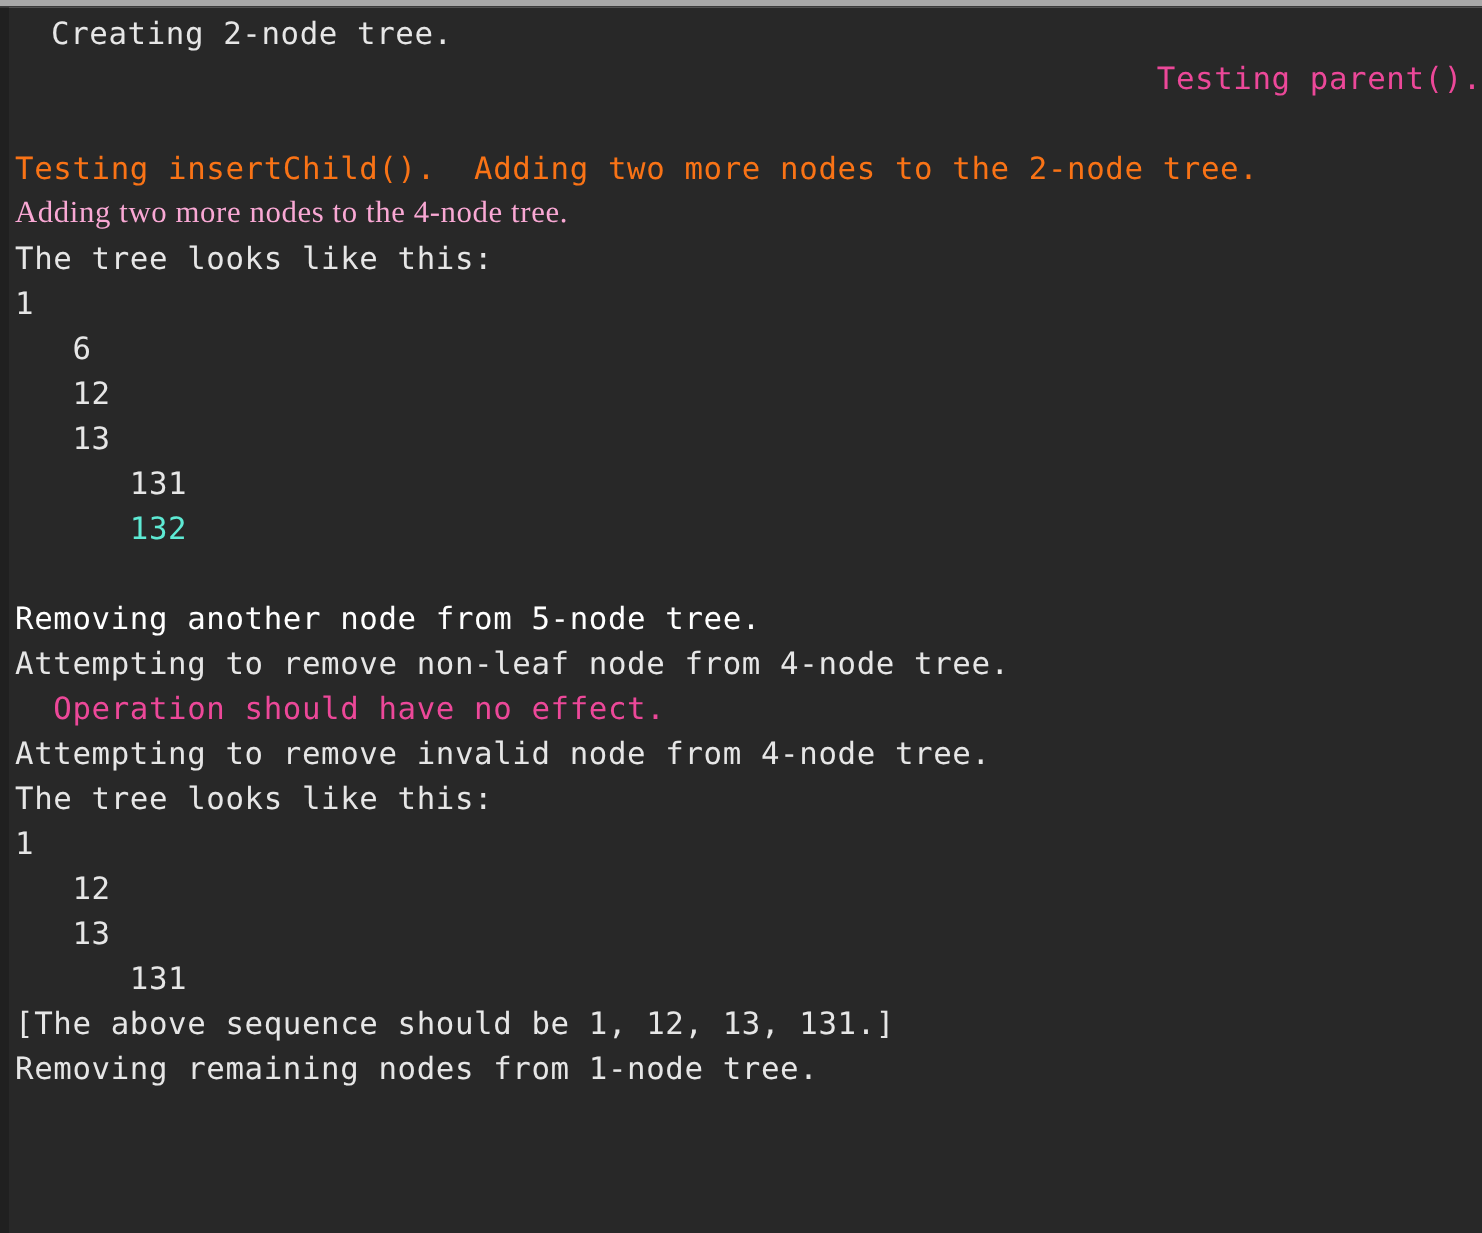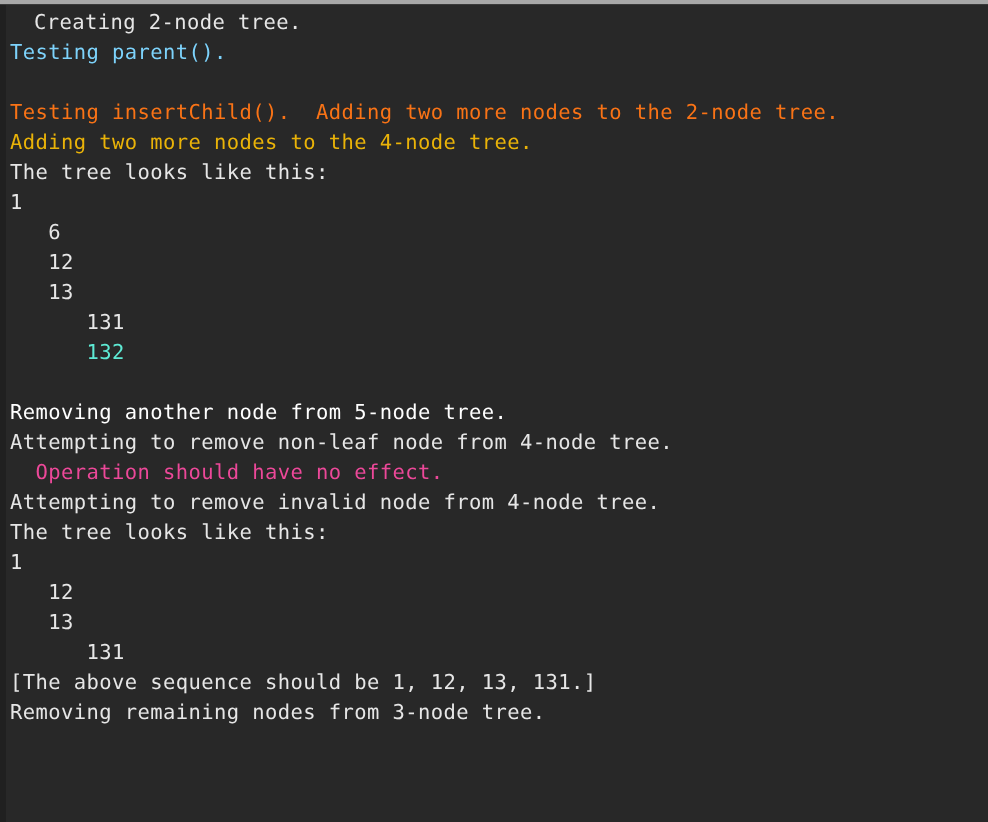--- a/index.html
+++ b/index.html
@@ -79,38 +79,38 @@
 
 <div id="terminal-window" style="background: rgb(40, 40, 40);">
 
   <div id="top-chrome-bar" style="background: rgb(168, 168, 168);"></div>
 
   <div id="left-gutter" style="background: rgb(32, 32, 32);"></div>
 
   <div id="console-output">
 
   <span class="console-line" style="color: rgb(230, 230, 230); margin-left: 24px;">Creating 2-node tree.</span>
-      <span class="console-line" style="color: #7dd3fc;">Testing parent().</span>
+      <span class="console-line" style="color: #ec4899; text-align: right;">Testing parent().</span>
       <span class="console-line blank"></span>
       <span class="console-line" style="color: #f97316;">Testing insertChild().  Adding two more nodes to the 2-node tree.</span>
-      <span class="console-line" style="color: #eab308;">Adding two more nodes to the 4-node tree.</span>
+      <span class="console-line" style="color: #f9a8d4; font-family: Liberation Serif, serif;">Adding two more nodes to the 4-node tree.</span>
       <span class="console-line" style="color: rgb(230, 230, 230);">The tree looks like this:</span>
       <span class="console-line" style="color: rgb(230, 230, 230);">1</span>
       <span class="console-line" style="color: rgb(230, 230, 230);">   6</span>
       <span class="console-line" style="color: rgb(230, 230, 230);">   12</span>
       <span class="console-line" style="color: rgb(230, 230, 230);">   13</span>
       <span class="console-line" style="color: rgb(230, 230, 230);">      131</span>
       <span class="console-line" style="color: #5eead4;">      132</span>
       <span class="console-line blank"></span>
       <span class="console-line" style="color: #ffffff;">Removing another node from 5-node tree.</span>
       <span class="console-line" style="color: rgb(230, 230, 230);">Attempting to remove non-leaf node from 4-node tree.</span>
       <span class="console-line" style="color: #ec4899;">  Operation should have no effect.</span>
       <span class="console-line" style="color: rgb(230, 230, 230);">Attempting to remove invalid node from 4-node tree.</span>
       <span class="console-line" style="color: rgb(230, 230, 230);">The tree looks like this:</span>
       <span class="console-line" style="color: rgb(230, 230, 230);">1</span>
       <span class="console-line" style="color: rgb(230, 230, 230);">   12</span>
       <span class="console-line" style="color: rgb(230, 230, 230);">   13</span>
       <span class="console-line" style="color: rgb(230, 230, 230);">      131</span>
       <span class="console-line" style="color: rgb(230, 230, 230);">[The above sequence should be 1, 12, 13, 131.]</span>
-      <span class="console-line" style="color: rgb(230, 230, 230);">Removing remaining nodes from 3-node tree.</span>
+      <span class="console-line" style="color: rgb(230, 230, 230);">Removing remaining nodes from 1-node tree.</span>
     </div>
 
 </div>
 
 </body></html>

